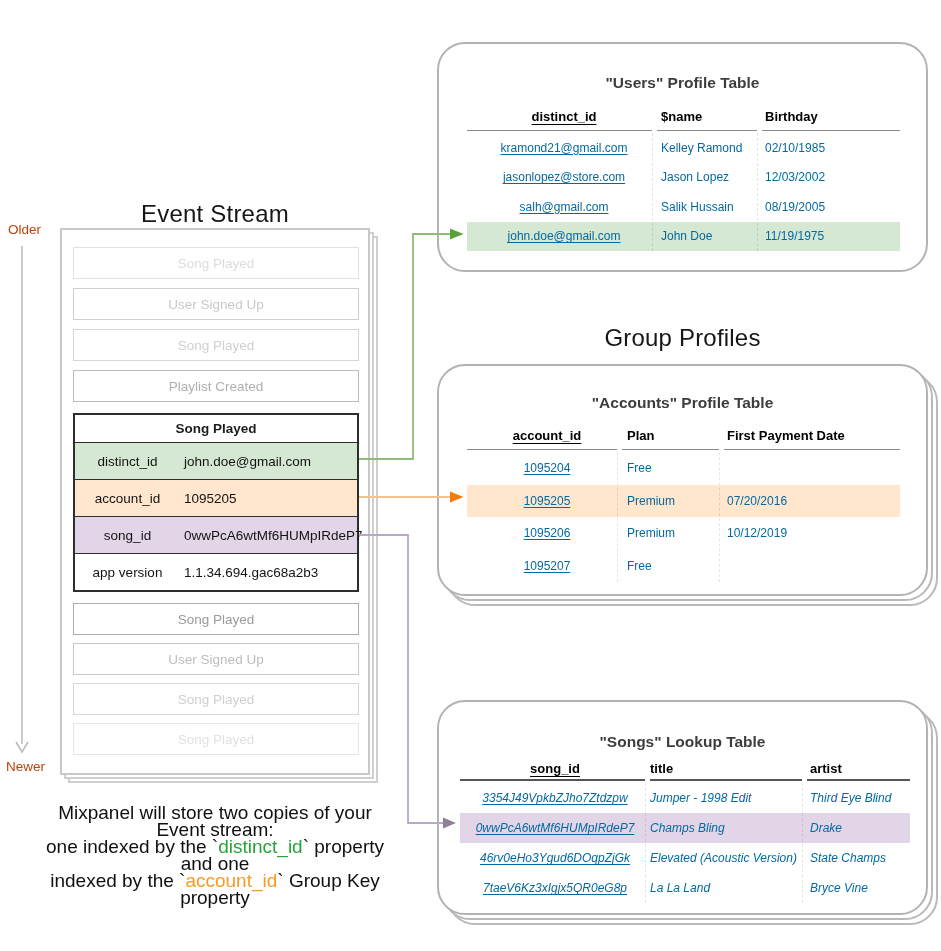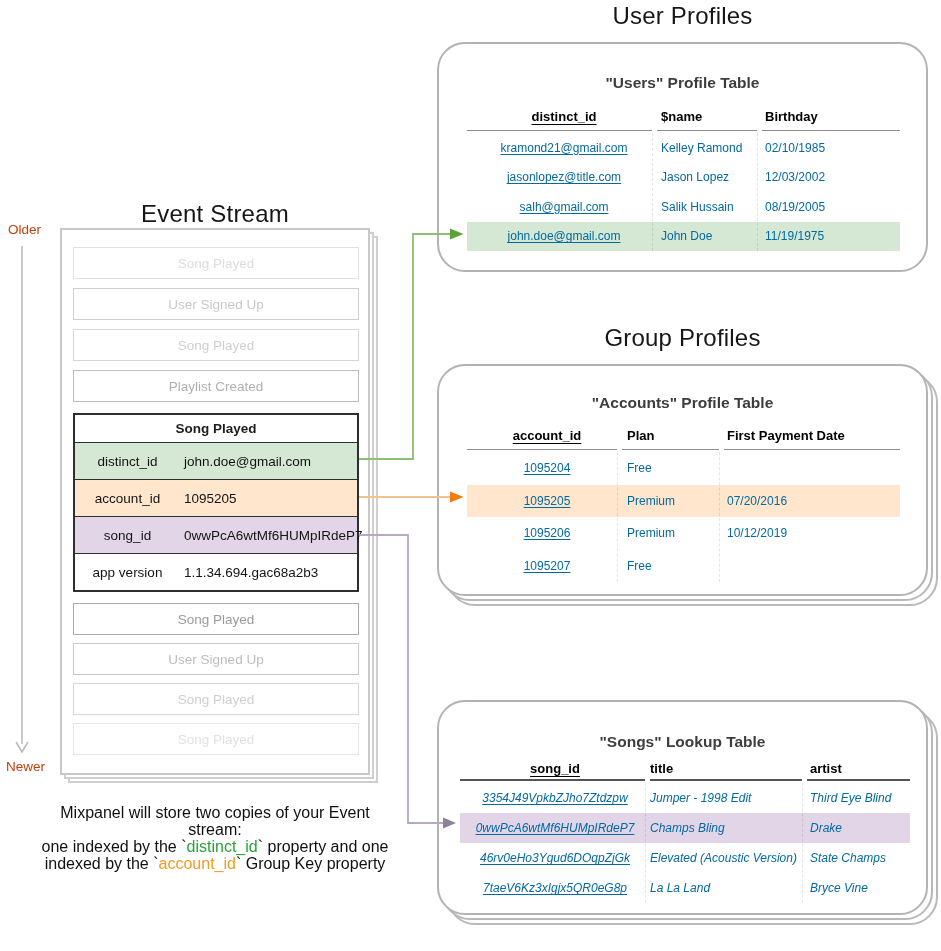--- a/index.html
+++ b/index.html
@@ -70,32 +70,31 @@
   .tbl-users .trow    { height:29.5px; }
   .tbl-accounts .trow { height:32.5px; }
   .tbl-songs .trow    { height:30px;font-style:italic; }
   .c0 { justify-self:center; }
   .idu { text-decoration:underline; text-underline-offset:2px; }
   .hc.c0 { text-decoration:underline; text-underline-offset:3px; }
   .vsep { position:absolute; top:0; bottom:0; width:0; border-left:1px dashed rgba(0,0,0,0.10); }
 
   
   .caption { position:absolute; left:35px; top:804px; width:360px; text-align:center;
-    font-size:16px; line-height:17px; color:#101010; }
+    font-size:19px; line-height:17px; color:#101010; }
 
   
   .arrows { position:absolute; left:0; top:0; width:941px; height:951px; pointer-events:none; }
 </style>
 </head>
 <body>
 
 <div class="canvas">
 
   <div class="sec-title t-stream">Event Stream</div>
-  <div class="sec-title t-users">User Profiles</div>
   <div class="sec-title t-groups">Group Profiles</div>
 
   <div class="tl-label tl-older">Older</div>
   <div class="tl-label tl-newer">Newer</div>
 
   <div class="stream-layer sl3"></div>
   <div class="stream-layer sl2"></div>
   <div class="stream-box"></div>
   <div class="stream-items" id="stream-items">
       <div class="stream-item" style="top: 0px; opacity: 0.33;">Song Played</div>
@@ -141,21 +140,21 @@
         </div>
         <div class="tbody">
           <div class="vsep" style="left: 185px;"></div>
           <div class="vsep" style="left: 290px;"></div>
           <div class="trow">
             <div class="tc c0 idu">kramond21@gmail.com</div>
             <div class="tc c1">Kelley Ramond</div>
             <div class="tc c2">02/10/1985</div>
           </div>
           <div class="trow">
-            <div class="tc c0 idu">jasonlopez@title.com</div>
+            <div class="tc c0 idu">jasonlopez@store.com</div>
             <div class="tc c1">Jason Lopez</div>
             <div class="tc c2">12/03/2002</div>
           </div>
           <div class="trow">
             <div class="tc c0 idu">salh@gmail.com</div>
             <div class="tc c1">Salik Hussain</div>
             <div class="tc c2">08/19/2005</div>
           </div>
           <div class="trow" style="background: rgb(213, 232, 212);">
             <div class="tc c0 idu">john.doe@gmail.com</div>

